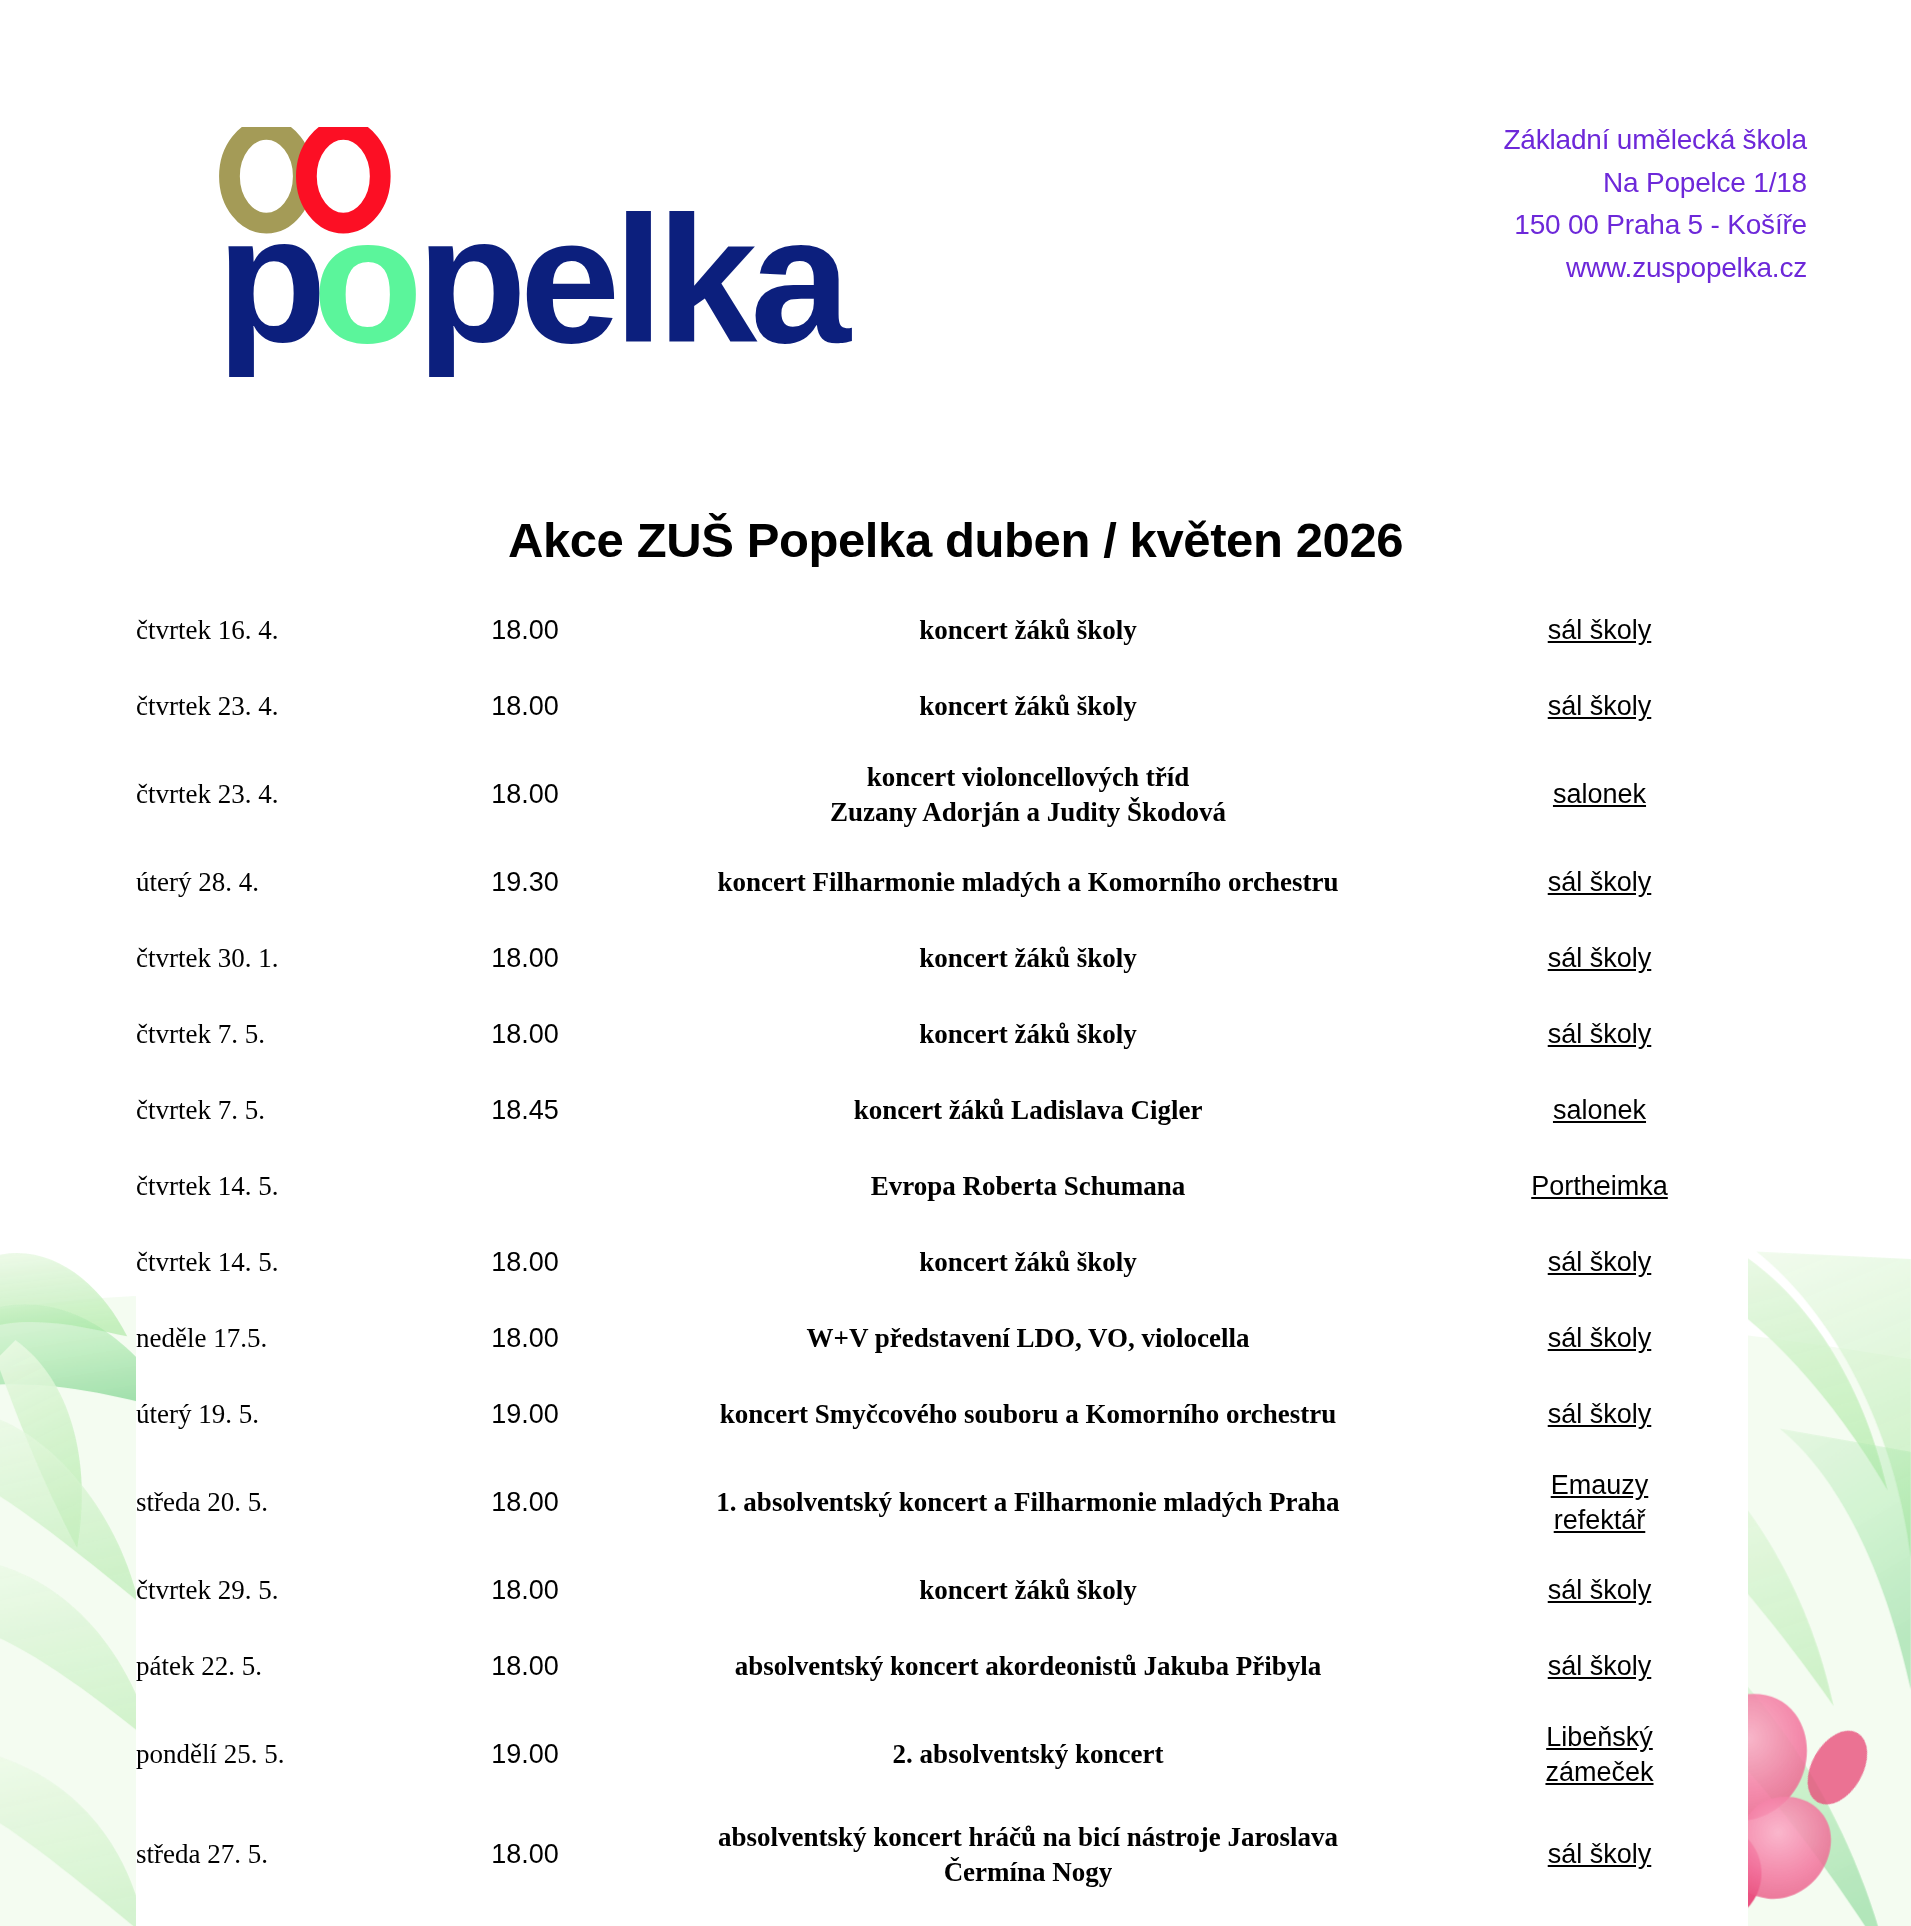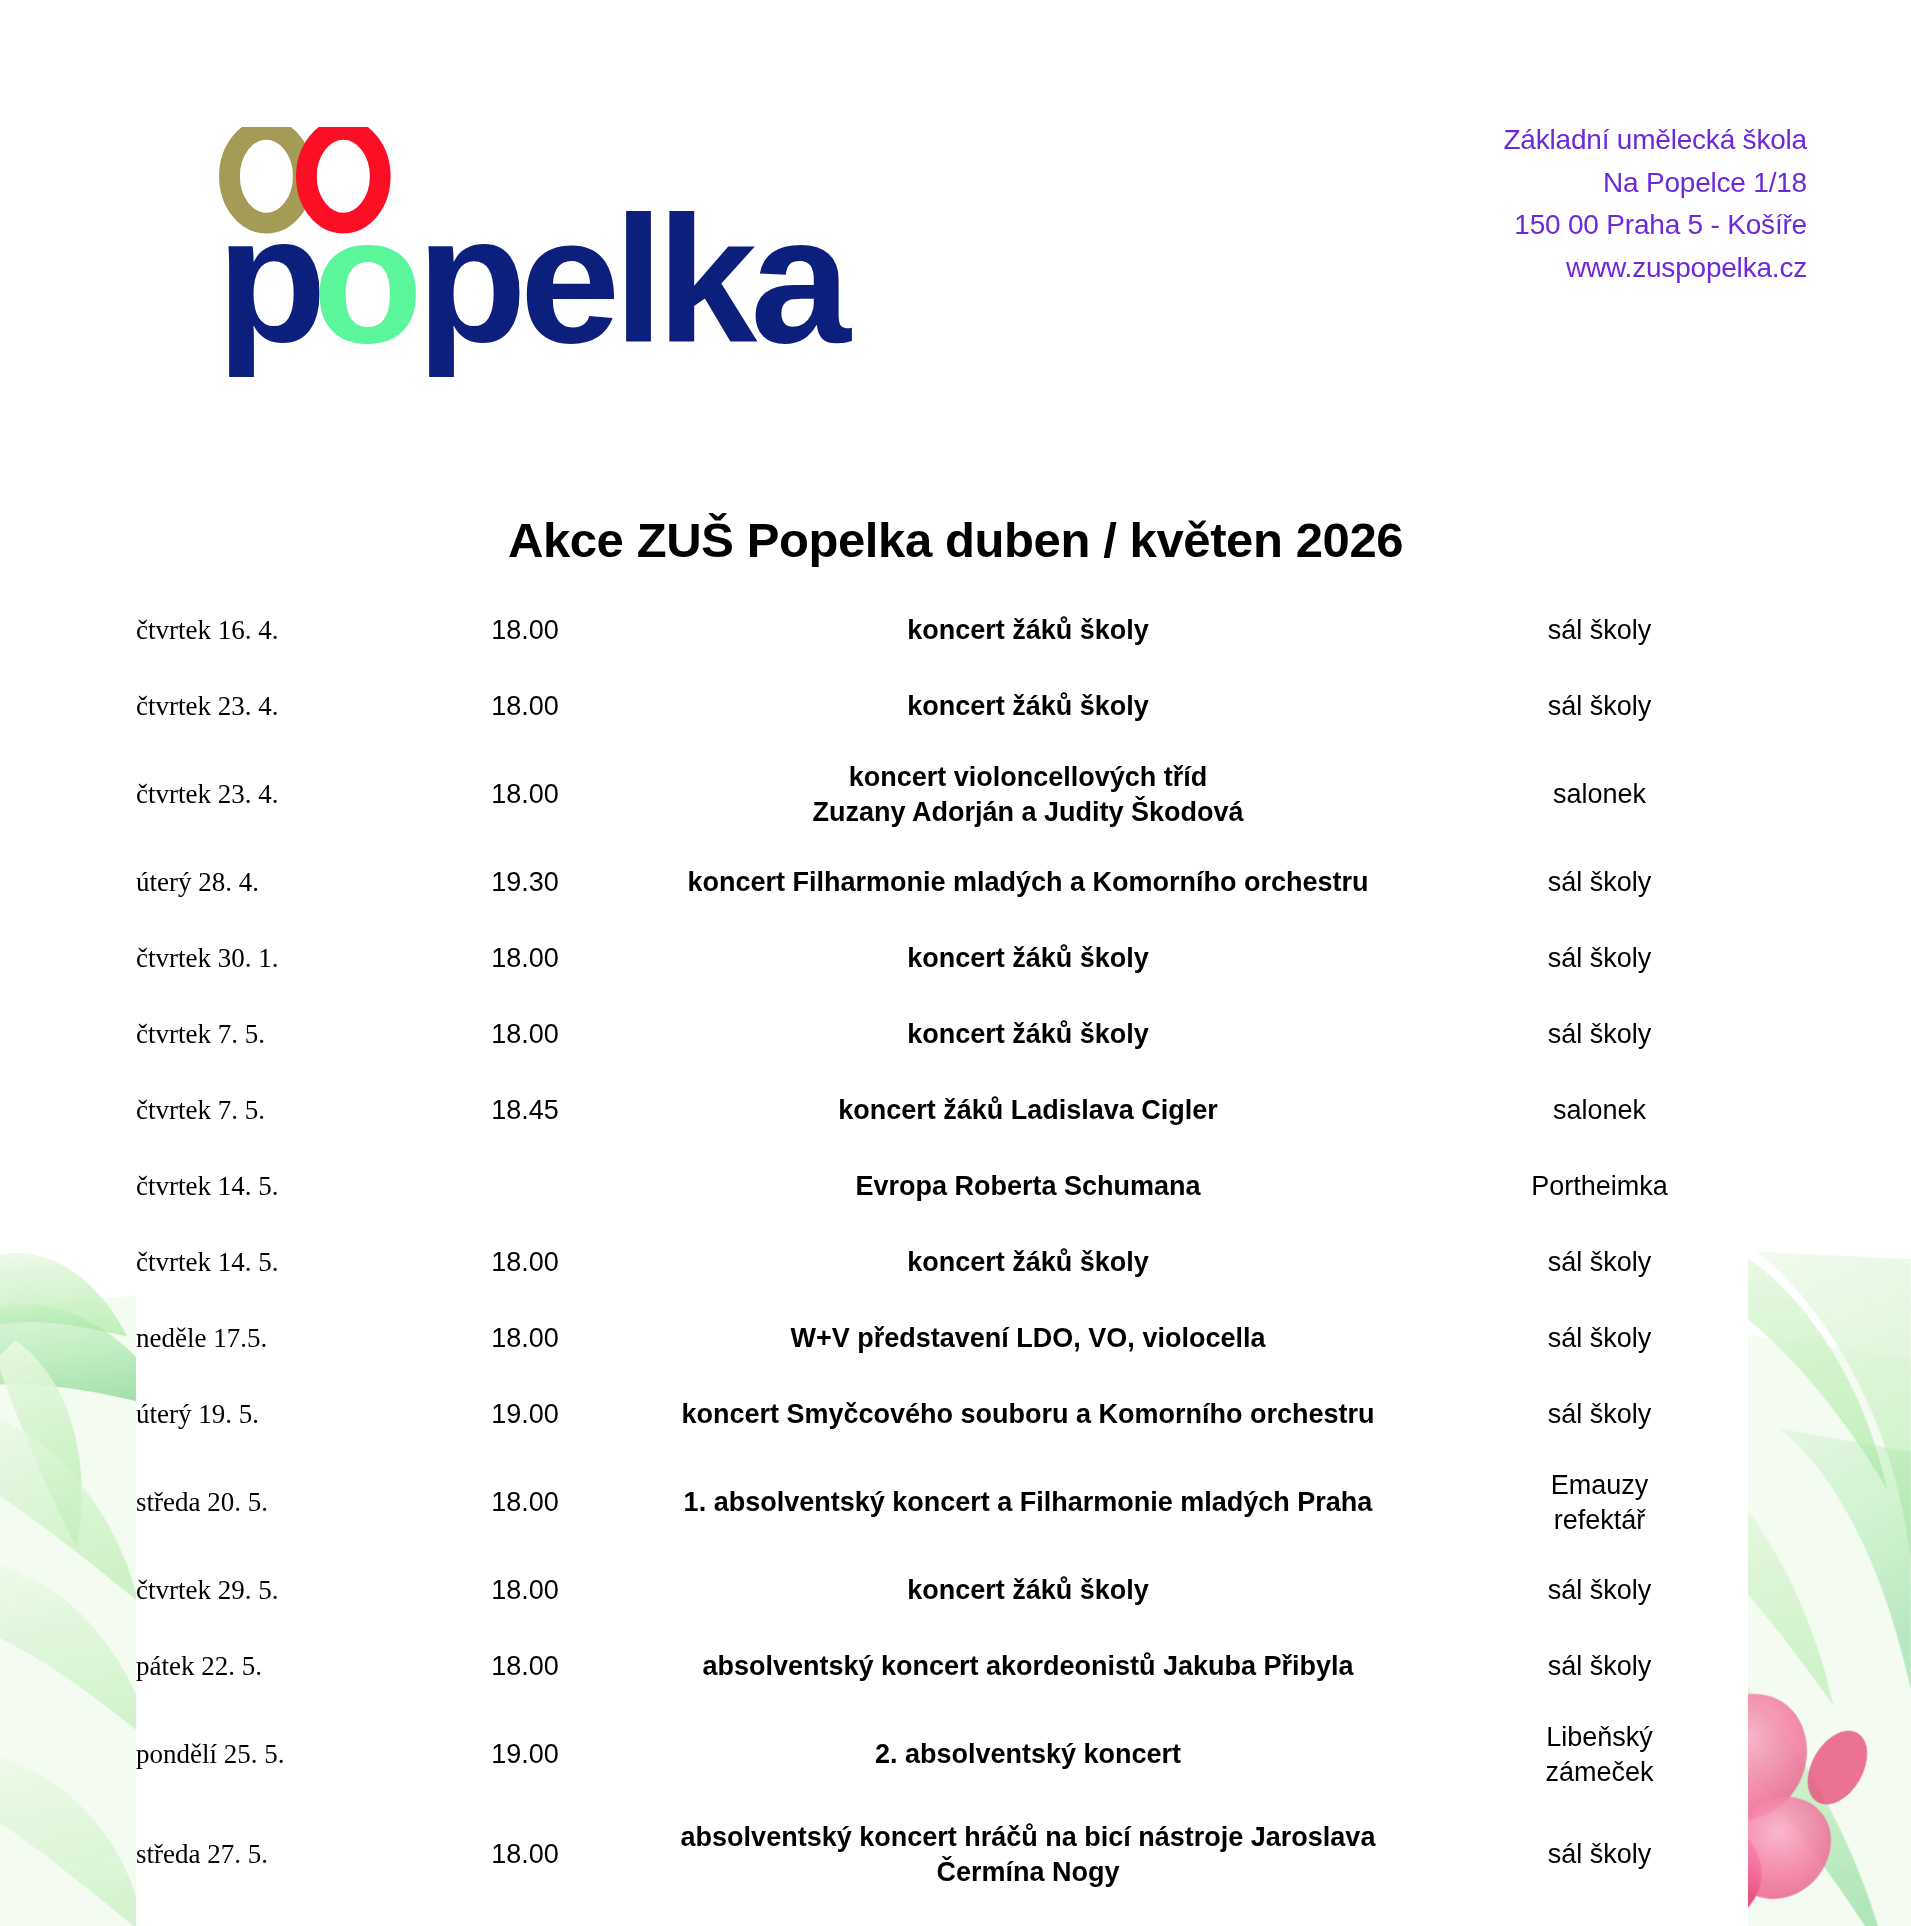--- a/index.html
+++ b/index.html
@@ -101,28 +101,28 @@
   }
   .schedule td {
     padding: 0;
     vertical-align: middle;
     color: #000000;
     font-size: 27px;
     line-height: 1.30;
   }
   .col-date   { width: 308px;  text-align: left; font-family: Liberation Serif, serif; }
   .col-time   { width: 162px;  text-align: center; }
-  .col-event  { width: 844px; text-align: center; font-weight: bold; }
+  .col-event  { width: 844px; text-align: center; font-weight: bold; font-family: Liberation Serif, serif; }
   .col-venue  { width: 299px;  text-align: center; }
 
   .schedule tr { height: 76px; }
   .schedule tr.tall { height: 100px; }
 
   .event-line { display: block; }
-  .venue-line { display: block; }
+  .venue-line { display: block; text-decoration: underline; }
 </style>
 </head>
 <body>
 
 <div class="page">
 
   <div class="floral-bg">
     <svg viewBox="0 0 4961 3866" preserveAspectRatio="none" xmlns="http://www.w3.org/2000/svg">
       <defs>
         <radialGradient id="petalPink" cx="45%" cy="40%" r="70%">

